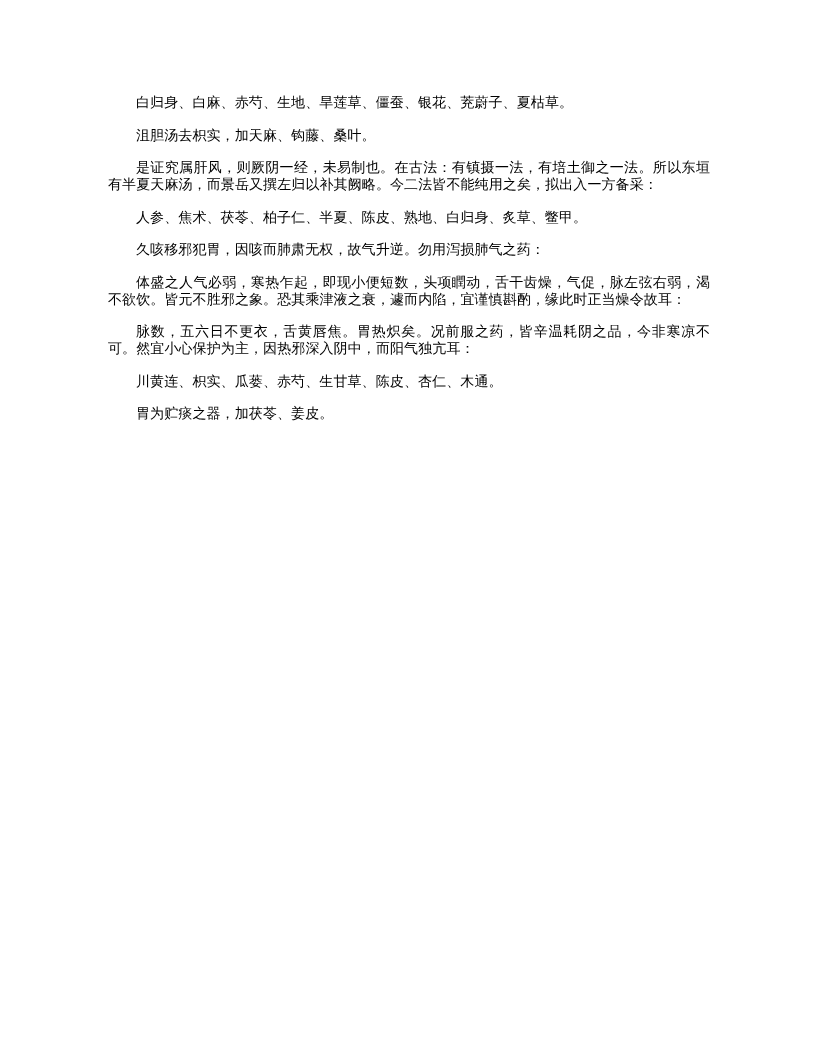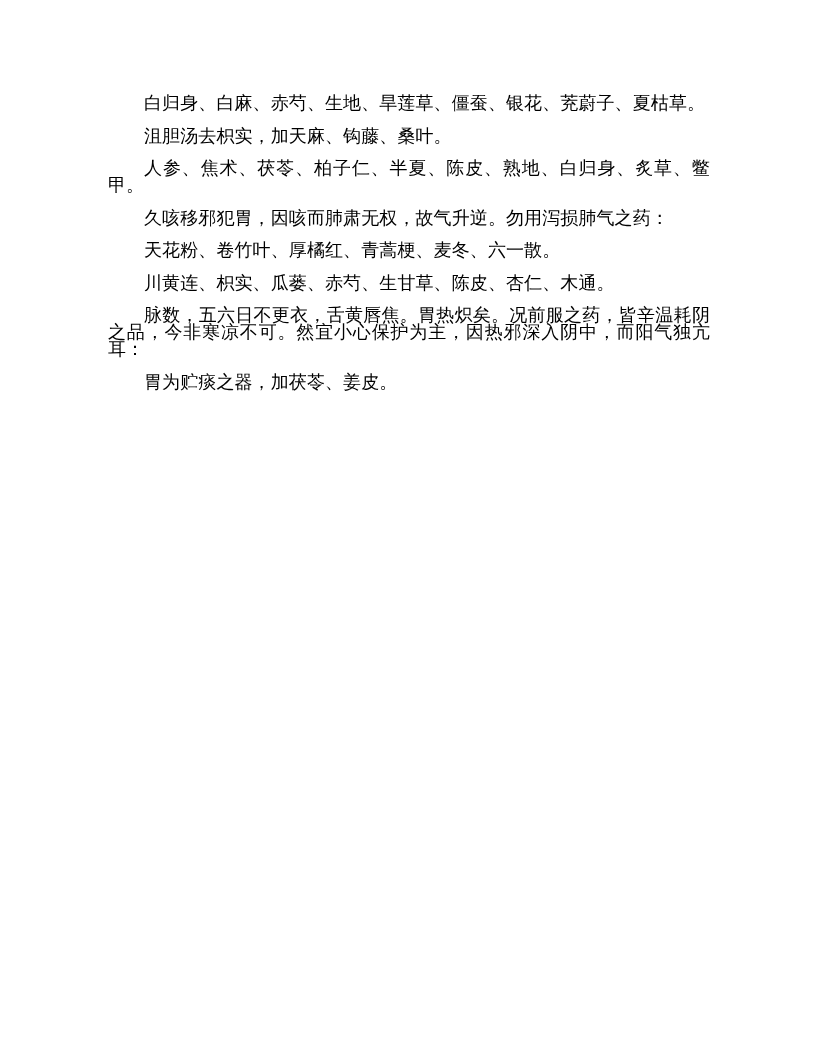--- a/index.html
+++ b/index.html
@@ -16,34 +16,35 @@
     color: #000000;
   }
   .page {
     position: absolute;
     left: 108px;
     top: 94px;
     width: 602px;
   }
   .para {
     margin: 0 0 15.5px 0;
-    font-size: 18px;
+    font-size: 14px;
     line-height: 17px;
     text-indent: 2em;
     text-align: justify;
     text-justify: inter-character;
     word-break: break-all;
     letter-spacing: 0.1px;
   }
 </style>
 </head>
 <body>
 
 <div class="page">
   <p class="para">白归身、白麻、赤芍、生地、旱莲草、僵蚕、银花、茺蔚子、夏枯草。</p>
   <p class="para">沮胆汤去枳实，加天麻、钩藤、桑叶。</p>
+  <p class="para">是证究属肝风，则厥阴一经，未易制也。在古法：有镇摄一法，有培土御之一法。所以东垣有半夏天麻汤，而景岳又撰左归以补其阙略。今二法皆不能纯用之矣，拟出入一方备采：</p>
   <p class="para">人参、焦术、茯苓、柏子仁、半夏、陈皮、熟地、白归身、炙草、鳖甲。</p>
   <p class="para">久咳移邪犯胃，因咳而肺肃无权，故气升逆。勿用泻损肺气之药：</p>
-  <p class="para">天花粉、卷竹叶、厚橘红、青蒿梗、麦冬、六一散。</p>
+  <p class="para">体盛之人气必弱，寒热乍起，即现小便短数，头项瞤动，舌干齿燥，气促，脉左弦右弱，渴不欲饮。皆元不胜邪之象。恐其乘津液之衰，遽而内陷，宜谨慎斟酌，缘此时正当燥令故耳：</p>
+  <p class="para">脉数，五六日不更衣，舌黄唇焦。胃热炽矣。况前服之药，皆辛温耗阴之品，今非寒凉不可。然宜小心保护为主，因热邪深入阴中，而阳气独亢耳：</p>
   <p class="para">川黄连、枳实、瓜蒌、赤芍、生甘草、陈皮、杏仁、木通。</p>
-  <p class="para">脉数，五六日不更衣，舌黄唇焦。胃热炽矣。况前服之药，皆辛温耗阴之品，今非寒凉不可。然宜小心保护为主，因热邪深入阴中，而阳气独亢耳：</p>
   <p class="para">胃为贮痰之器，加茯苓、姜皮。</p>
 </div>
 
 </body></html>

